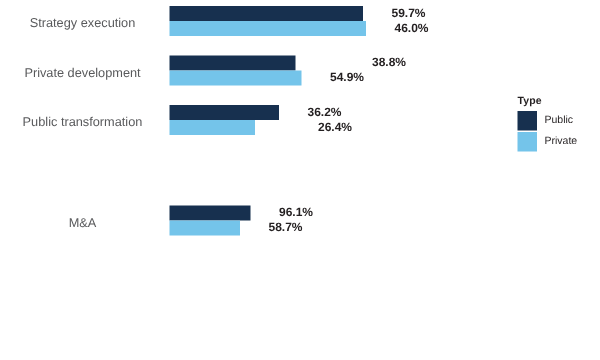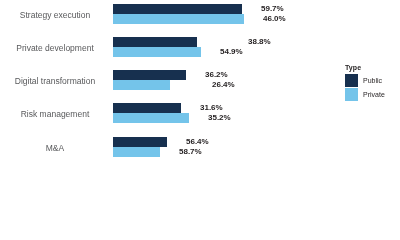--- a/index.html
+++ b/index.html
@@ -136,53 +136,40 @@
           <div class="bar-value" style="left:84px;margin-left:32px;">38.8%</div>
         </div>
         <div class="bar-line private">
           <div class="bar-fill" style="width:88px;background:#74c4ea;"></div>
           <div class="bar-value" style="left:88px;">54.9%</div>
         </div>
       </div>
     </div>
 
     <div class="bar-row" style="top:70px;">
-      <div class="cat-label">Digital transformation</div>
+      <div class="cat-label">Public transformation</div>
       <div class="bars-wrap">
         <div class="bar-line public">
           <div class="bar-fill" style="width:73px;background:#17304f;"></div>
           <div class="bar-value" style="left:73px;">36.2%</div>
         </div>
         <div class="bar-line private">
           <div class="bar-fill" style="width:57px;background:#74c4ea;"></div>
           <div class="bar-value" style="left:57px;margin-left:23px;">26.4%</div>
         </div>
       </div>
     </div>
 
-    <div class="bar-row" style="top:103px;">
-      <div class="cat-label">Risk management</div>
-      <div class="bars-wrap">
-        <div class="bar-line public">
-          <div class="bar-fill" style="width:68px;background:#17304f;"></div>
-          <div class="bar-value" style="left:68px;">31.6%</div>
-        </div>
-        <div class="bar-line private">
-          <div class="bar-fill" style="width:76px;background:#74c4ea;"></div>
-          <div class="bar-value" style="left:76px;">35.2%</div>
-        </div>
-      </div>
-    </div>
 
     <div class="bar-row" style="top:137px;">
       <div class="cat-label">M&amp;A</div>
       <div class="bars-wrap">
         <div class="bar-line public">
           <div class="bar-fill" style="width:54px;background:#17304f;"></div>
-          <div class="bar-value" style="left:54px;">56.4%</div>
+          <div class="bar-value" style="left:54px;">96.1%</div>
         </div>
         <div class="bar-line private">
           <div class="bar-fill" style="width:47px;background:#74c4ea;"></div>
           <div class="bar-value" style="left:47px;">58.7%</div>
         </div>
       </div>
     </div>
 
   </div>
 

